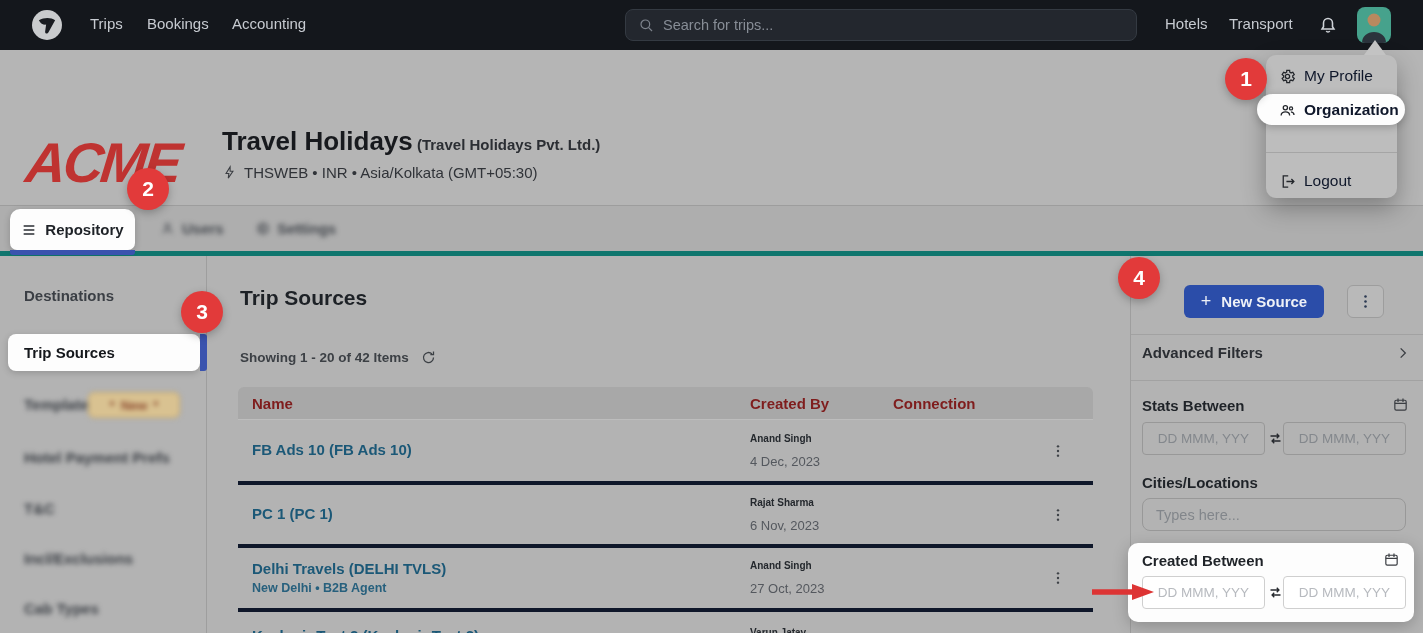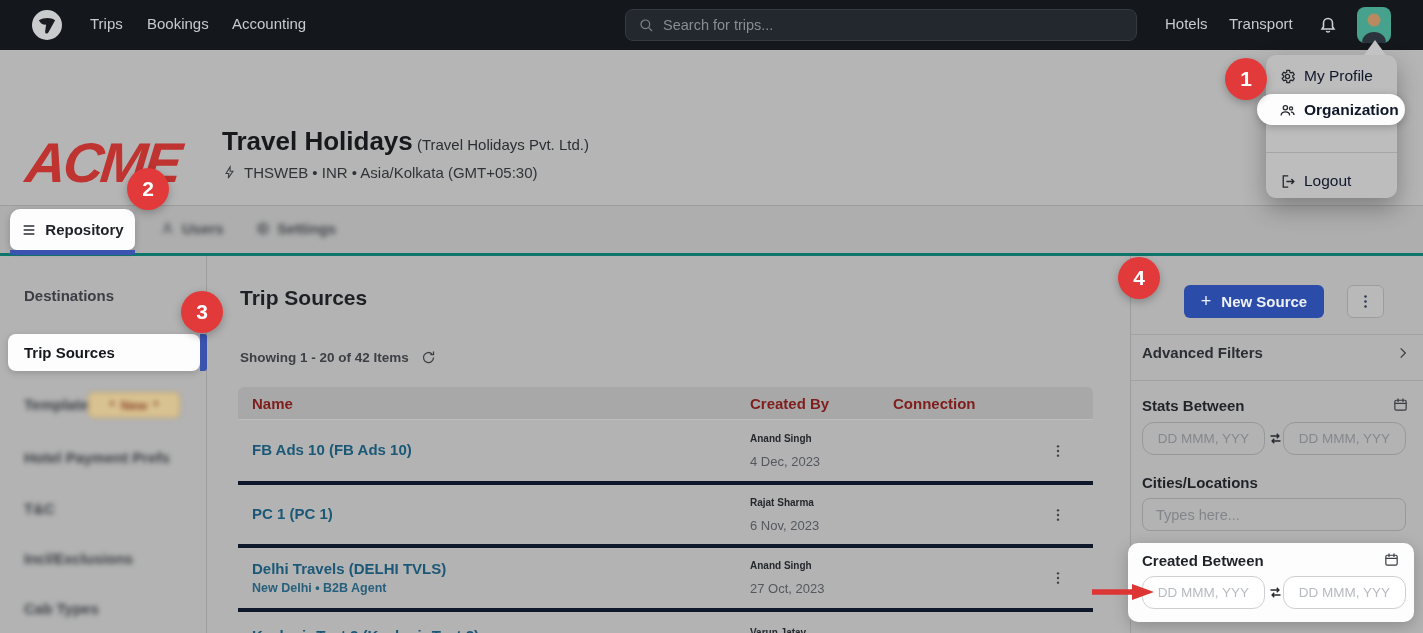--- a/index.html
+++ b/index.html
@@ -24,26 +24,26 @@
   #dropdown { position:absolute; left:1266px; top:55px; width:131px; height:143px; background:#bdbdbd; border-radius:10px; box-shadow:0 10px 24px rgba(0,0,0,.30); z-index:35; }
   .dd-item { position:absolute; left:13px; display:flex; align-items:center; gap:8px; font-size:15.5px; color:#0f172a; cursor:pointer; }
   .dd-item svg { width:17px; height:17px; color:#23262b; }
   #dd-org-pill { position:absolute; left:-9px; top:39px; width:148px; height:31px; background:#fdfdfd; border-radius:16px; box-shadow:0 2px 8px rgba(0,0,0,.22); z-index:0; }
   #dd-divider { position:absolute; left:0; top:97px; width:131px; height:1px; background:#a5a5a5; }
 
   
   #org-header { position:absolute; left:0; top:50px; width:1423px; height:155px; background:#b5b5b5; }
   #acme { position:absolute; left:26px; top:80px; font-size:56px; font-weight:800; font-style:italic; color:#bf3331; letter-spacing:-3px; transform:skewX(-6deg); }
   #org-title { position:absolute; left:222px; top:76px; font-size:26px; font-weight:bold; color:#17191d; }
-  #org-title .sub { font-size:15px; font-weight:normal; color:#2b2e33; }
+  #org-title .sub { font-size:15px; font-weight:bold; color:#2b2e33; }
   #org-meta { position:absolute; left:222px; top:114px; display:flex; align-items:center; gap:7px; font-size:15px; color:#303338; }
   #org-meta svg { width:15px; height:15px; color:#3a3d42; }
 
   
-  #tabstrip { position:absolute; left:0; top:205px; width:1423px; height:51px; background:#aeaeae; border-top:1px solid #9d9d9d; border-bottom:3px solid #0f766e; }
+  #tabstrip { position:absolute; left:0; top:205px; width:1423px; height:51px; background:#aeaeae; border-top:1px solid #9d9d9d; border-bottom:5px solid #0f766e; }
   #tab-repo { position:absolute; left:10px; top:3px; width:125px; height:41px; background:#fdfdfd; border-radius:10px 10px 7px 7px; box-shadow:0 2px 7px rgba(0,0,0,.2); display:flex; align-items:center; justify-content:center; gap:8px; font-size:15px; font-weight:bold; color:#1e2227; cursor:pointer; }
   #tab-repo svg { width:16px; height:16px; color:#2a2e33; }
   #tab-repo-bar { position:absolute; left:10px; top:44px; width:125px; height:5px; background:#3a53ae; border-radius:0 0 3px 3px; }
   .tab-dim { position:absolute; top:14px; display:flex; align-items:center; gap:7px; font-size:15px; font-weight:600; color:#42464c; filter:blur(2.4px); cursor:pointer; }
   .tab-dim svg { width:15px; height:15px; }
 
   
   #sidebar { position:absolute; left:0; top:256px; width:207px; height:377px; border-right:1px solid #9e9e9e; }
   .side-item { position:absolute; left:24px; font-size:15px; font-weight:600; color:#3b3f45; cursor:pointer; white-space:nowrap; }
   .blurred { filter:blur(2.4px); }
@@ -76,21 +76,21 @@
   .row-kebab { position:absolute; left:812px; top:50%; transform:translateY(-50%); width:16px; height:16px; color:#3e4247; cursor:pointer; }
 
   
   #fpanel { position:absolute; left:1130px; top:256px; width:293px; height:377px; border-left:1px solid #9e9e9e; }
   .f-divider { position:absolute; left:0; width:293px; height:1px; background:#a2a2a2; }
   #adv-row { position:absolute; left:11px; top:88px; width:268px; display:flex; justify-content:space-between; align-items:center; cursor:pointer; }
   #adv-row span { font-size:15px; font-weight:600; color:#2b2e33; }
   #adv-row svg { width:14px; height:14px; color:#3a3d42; }
   .f-label { font-size:15px; font-weight:bold; color:#1f2328; }
   .f-cal { position:absolute; width:17px; height:17px; color:#3a3d42; cursor:pointer; }
-  .date-input { position:absolute; width:123px; height:33px; border:1px solid #989898; border-radius:12px; background:transparent; text-align:center; font-size:13.5px; color:#55595f; outline:none; font-family:"Liberation Sans",sans-serif; }
+  .date-input { position:absolute; width:123px; height:33px; border:1px solid #989898; border-radius:4px; background:transparent; text-align:center; font-size:13.5px; color:#55595f; outline:none; font-family:"Liberation Sans",sans-serif; }
   .date-input::placeholder { color:#84888d; }
   .swap { position:absolute; width:15px; height:15px; color:#26292e; }
   #cities-input { position:absolute; left:11px; top:242px; width:264px; height:33px; border:1px solid #989898; border-radius:8px; background:transparent; padding-left:13px; font-size:14.5px; color:#55595f; outline:none; font-family:"Liberation Sans",sans-serif; }
   #cities-input::placeholder { color:#82868b; }
   #created-card { position:absolute; left:-3px; top:287px; width:286px; height:79px; background:#fdfdfd; border-radius:10px; box-shadow:0 4px 16px rgba(0,0,0,.22); z-index:10; }
   #created-card .date-input { border:1px solid #cfcfcf; background:#fff; }
   #created-card .date-input::placeholder { color:#b7babf; }
 
   
   .step-badge { position:absolute; width:42px; height:42px; border-radius:50%; background:#e23a3a; color:#fff; font-size:21px; font-weight:bold; display:flex; align-items:center; justify-content:center; box-shadow:0 3px 8px rgba(0,0,0,.25); z-index:50; }

